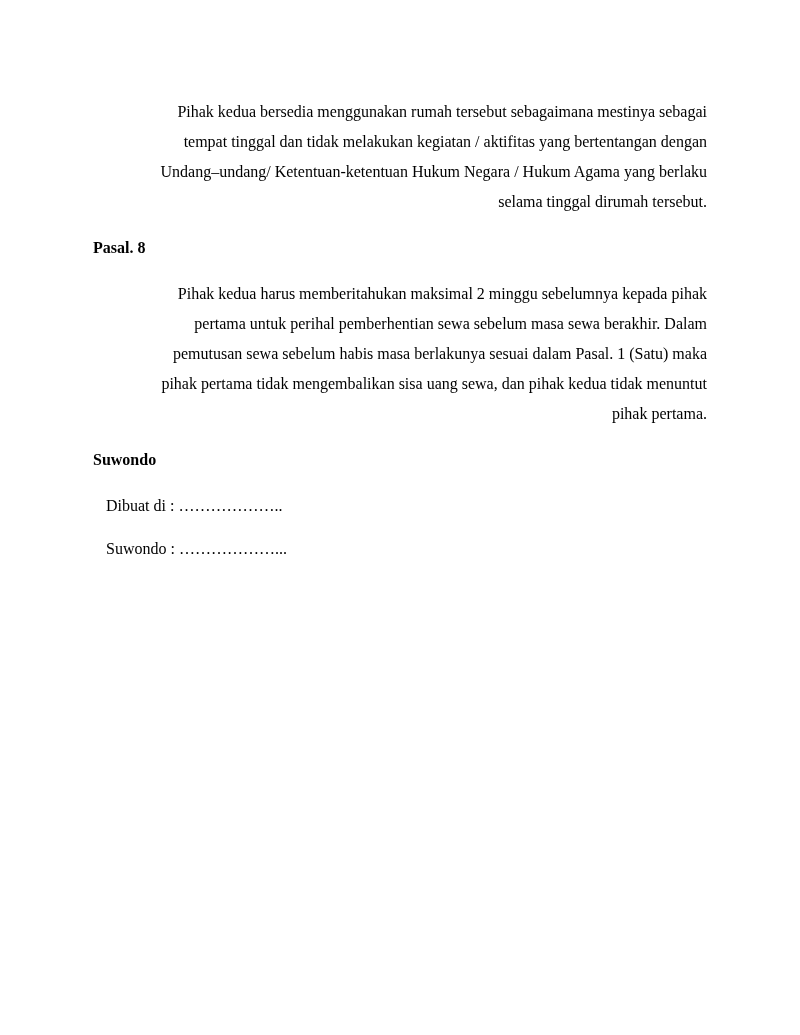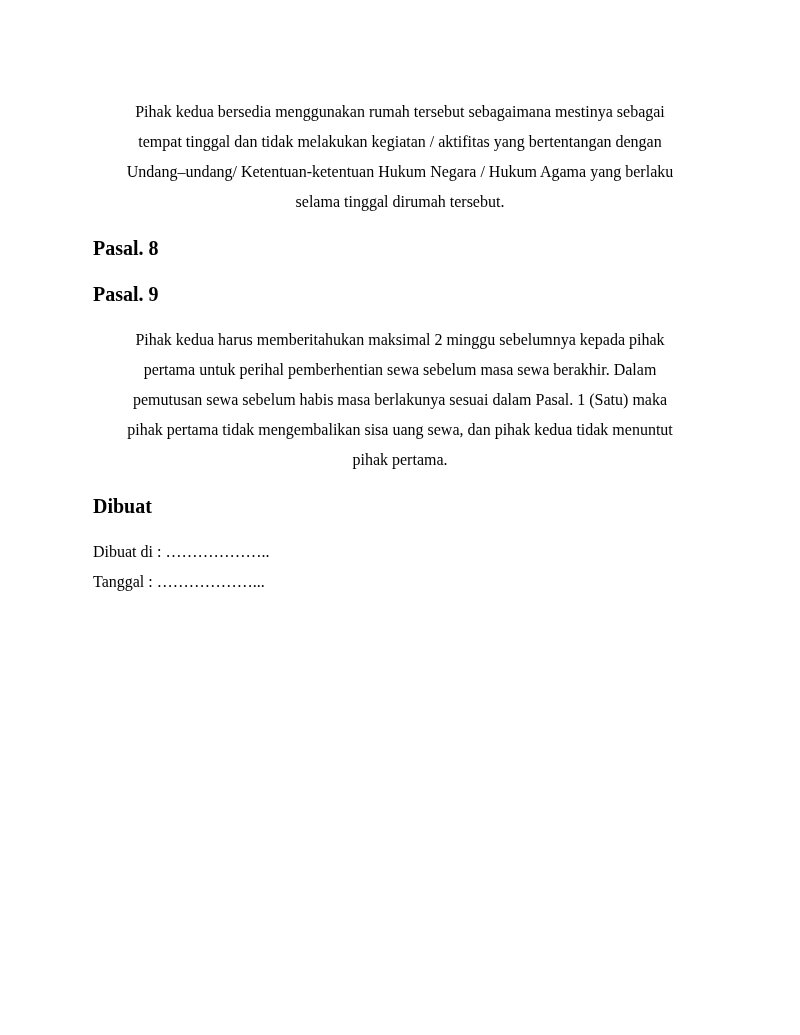--- a/index.html
+++ b/index.html
@@ -20,57 +20,56 @@
     background: #ffffff;
     padding: 97px 93px 40px 93px;
     font-family: "Liberation Serif", "DejaVu Serif", serif;
     font-size: 16px;
     line-height: 30px;
     color: #000000;
   }
   .para {
     margin: 0 0 16px 0;
     white-space: pre-line;
-    text-align: center;
+    text-align: right;
     max-width: 616px;
   }
   .heading {
     margin: 0 0 16px 0;
     font-weight: bold;
-    font-size: 20px;
+    font-size: 16px;
     line-height: 30px;
   }
   .footer-block {
     margin-top: 6px;
   }
   .footer-line {
-    margin: 0;
+    margin: 13px;
     line-height: 30px;
   }
 </style>
 </head>
 <body>
 
 <div class="page">
 
   <p class="para">Pihak kedua bersedia menggunakan rumah tersebut sebagaimana mestinya sebagai
 tempat tinggal dan tidak melakukan kegiatan / aktifitas yang bertentangan dengan
 Undang–undang/ Ketentuan-ketentuan Hukum Negara / Hukum Agama yang berlaku
 selama tinggal dirumah tersebut.</p>
 
   <p class="heading">Pasal. 8</p>
 
-  <p class="heading">Pasal. 9</p>
 
   <p class="para">Pihak kedua harus memberitahukan maksimal 2 minggu sebelumnya kepada pihak
 pertama untuk perihal pemberhentian sewa sebelum masa sewa berakhir. Dalam
 pemutusan sewa sebelum habis masa berlakunya sesuai dalam Pasal. 1 (Satu) maka
 pihak pertama tidak mengembalikan sisa uang sewa, dan pihak kedua tidak menuntut
 pihak pertama.</p>
 
-  <p class="heading">Dibuat</p>
+  <p class="heading">Suwondo</p>
 
   <div class="footer-block">
     <p class="footer-line">Dibuat di : ………………..</p>
-    <p class="footer-line">Tanggal : ………………...</p>
+    <p class="footer-line">Suwondo : ………………...</p>
   </div>
 
 </div>
 
 </body></html>

